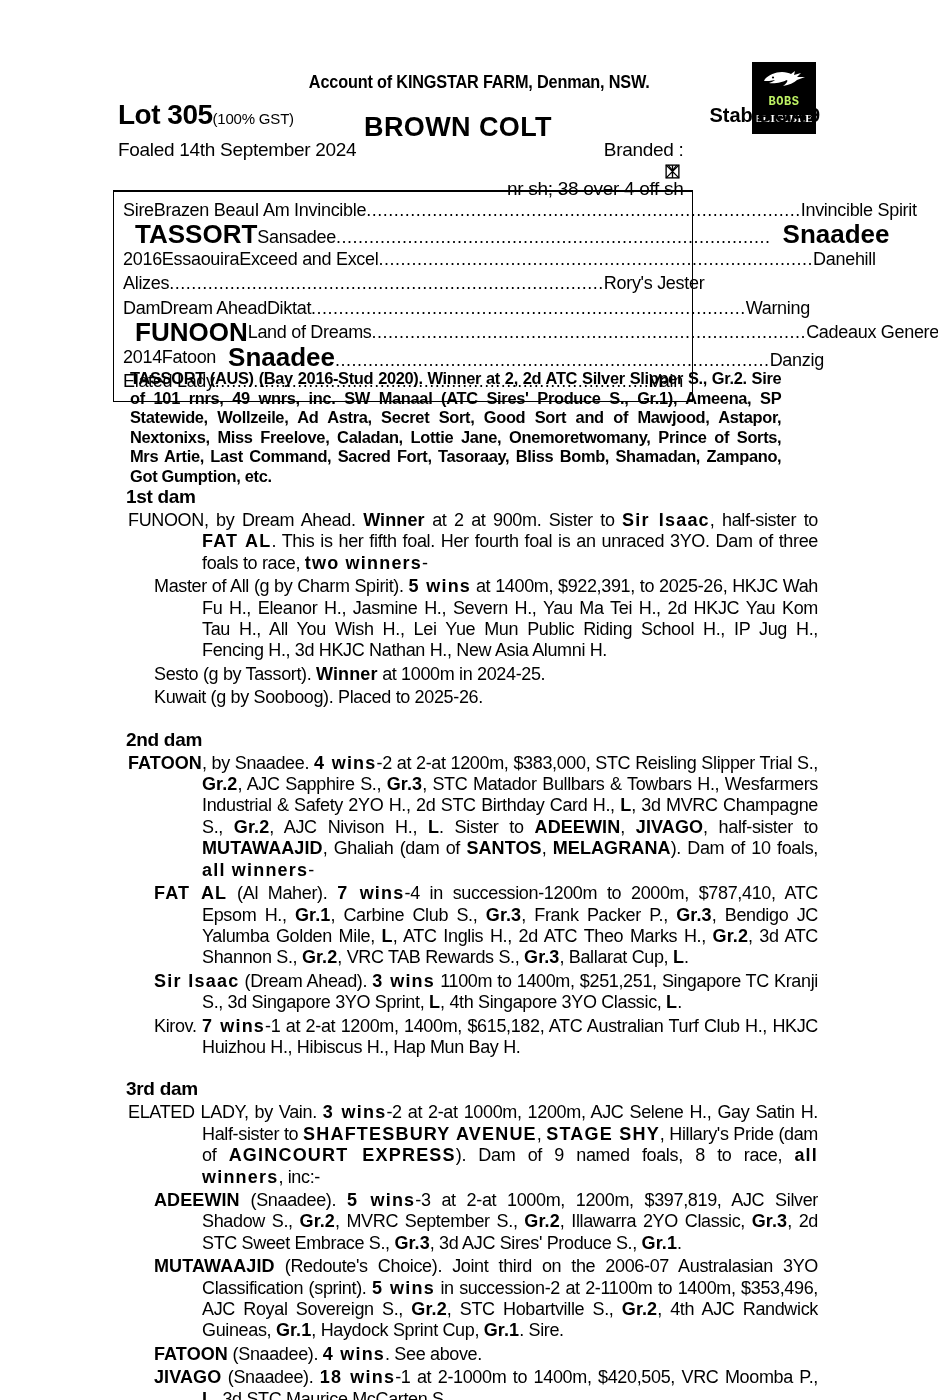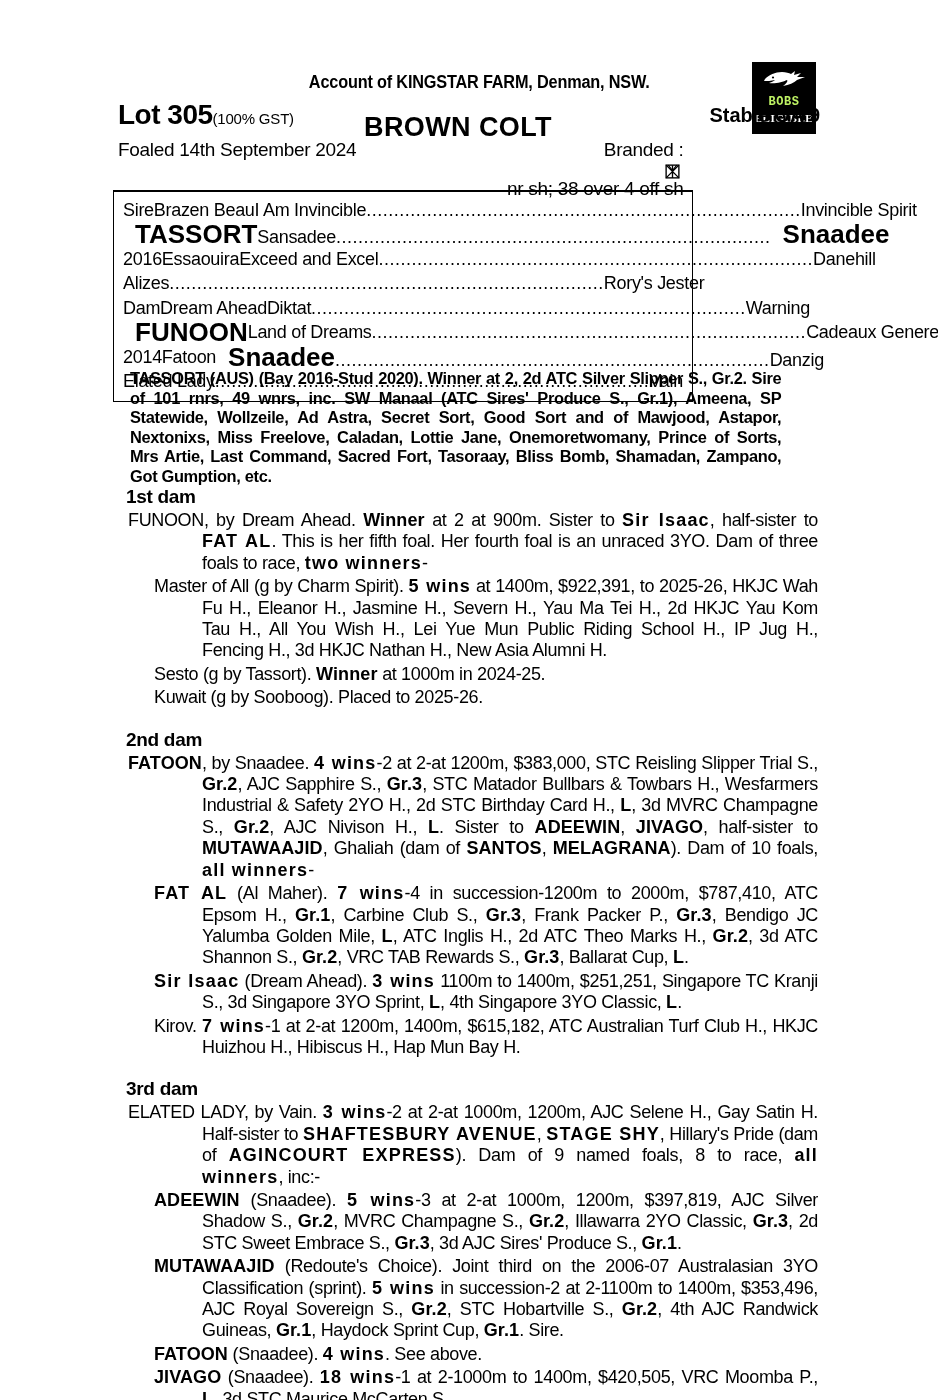--- a/index.html
+++ b/index.html
@@ -356,19 +356,19 @@
       <p class="entry lvl1"><span>Kuwait (g by Sooboog). Placed to 2025-26.</span></p>
       <div class="gap"></div>
       <div class="dam-head">2nd dam</div>
       <p class="entry lvl0"><b>FATOON</b><span>, by Snaadee. </span><b class="wsp">4 wins</b><span>-2 at 2-at 1200m, $383,000, STC Reisling Slipper Trial S., </span><b>Gr.2</b><span>, AJC Sapphire S., </span><b>Gr.3</b><span>, STC Matador Bullbars &amp; Towbars H., Wesfarmers Industrial &amp; Safety 2YO H., 2d STC Birthday Card H., </span><b>L</b><span>, 3d MVRC Champagne S., </span><b>Gr.2</b><span>, AJC Nivison H., </span><b>L</b><span>. Sister to </span><b>ADEEWIN</b><span>, </span><b>JIVAGO</b><span>, half-sister to </span><b>MUTAWAAJID</b><span>, Ghaliah (dam of </span><b>SANTOS</b><span>, </span><b>MELAGRANA</b><span>). Dam of 10 foals, </span><b class="wsp">all winners</b><span>-</span></p>
       <p class="entry lvl1"><b class="wsp">FAT AL</b><span> (Al Maher). </span><b class="wsp">7 wins</b><span>-4 in succession-1200m to 2000m, $787,410, ATC Epsom H., </span><b>Gr.1</b><span>, Carbine Club S., </span><b>Gr.3</b><span>, Frank Packer P., </span><b>Gr.3</b><span>, Bendigo JC Yalumba Golden Mile, </span><b>L</b><span>, ATC Inglis H., 2d ATC Theo Marks H., </span><b>Gr.2</b><span>, 3d ATC Shannon S., </span><b>Gr.2</b><span>, VRC TAB Rewards S., </span><b>Gr.3</b><span>, Ballarat Cup, </span><b>L</b><span>.</span></p>
       <p class="entry lvl1"><b class="wsp">Sir Isaac</b><span> (Dream Ahead). </span><b class="wsp">3 wins</b><span> 1100m to 1400m, $251,251, Singapore TC Kranji S., 3d Singapore 3YO Sprint, </span><b>L</b><span>, 4th Singapore 3YO Classic, </span><b>L</b><span>.</span></p>
       <p class="entry lvl1"><span>Kirov. </span><b class="wsp">7 wins</b><span>-1 at 2-at 1200m, 1400m, $615,182, ATC Australian Turf Club H., HKJC Huizhou H., Hibiscus H., Hap Mun Bay H.</span></p>
       <div class="gap"></div>
       <div class="dam-head">3rd dam</div>
       <p class="entry lvl0"><span>ELATED LADY, by Vain. </span><b class="wsp">3 wins</b><span>-2 at 2-at 1000m, 1200m, AJC Selene H., Gay Satin H. Half-sister to </span><b class="wsp">SHAFTESBURY AVENUE</b><span>, </span><b class="wsp">STAGE SHY</b><span>, Hillary's Pride (dam of </span><b class="wsp">AGINCOURT EXPRESS</b><span>). Dam of 9 named foals, 8 to race, </span><b class="wsp">all winners</b><span>, inc:-</span></p>
-      <p class="entry lvl1"><b>ADEEWIN</b><span> (Snaadee). </span><b class="wsp">5 wins</b><span>-3 at 2-at 1000m, 1200m, $397,819, AJC Silver Shadow S., </span><b>Gr.2</b><span>, MVRC Champagne S., </span><b>Gr.2</b><span>, Illawarra 2YO Classic, </span><b>Gr.3</b><span>, 2d STC Sweet Embrace S., </span><b>Gr.3</b><span>, 3d AJC Sires' Produce S., </span><b>Gr.1</b><span>.</span></p>
+      <p class="entry lvl1"><b>ADEEWIN</b><span> (Snaadee). </span><b class="wsp">5 wins</b><span>-3 at 2-at 1000m, 1200m, $397,819, AJC Silver Shadow S., </span><b>Gr.2</b><span>, MVRC September S., </span><b>Gr.2</b><span>, Illawarra 2YO Classic, </span><b>Gr.3</b><span>, 2d STC Sweet Embrace S., </span><b>Gr.3</b><span>, 3d AJC Sires' Produce S., </span><b>Gr.1</b><span>.</span></p>
       <p class="entry lvl1"><b>MUTAWAAJID</b><span> (Redoute's Choice). Joint third on the 2006-07 Australasian 3YO Classification (sprint). </span><b class="wsp">5 wins</b><span> in succession-2 at 2-1100m to 1400m, $353,496, AJC Royal Sovereign S., </span><b>Gr.2</b><span>, STC Hobartville S., </span><b>Gr.2</b><span>, 4th AJC Randwick Guineas, </span><b>Gr.1</b><span>, Haydock Sprint Cup, </span><b>Gr.1</b><span>. Sire.</span></p>
       <p class="entry lvl1"><b>FATOON</b><span> (Snaadee). </span><b class="wsp">4 wins</b><span>. See above.</span></p>
       <p class="entry lvl1"><b>JIVAGO</b><span> (Snaadee). </span><b class="wsp">18 wins</b><span>-1 at 2-1000m to 1400m, $420,505, VRC Moomba P., </span><b>L</b><span>, 3d STC Maurice McCarten S., </span></p>
     </div>
 
 </div>
 
 </body></html>

